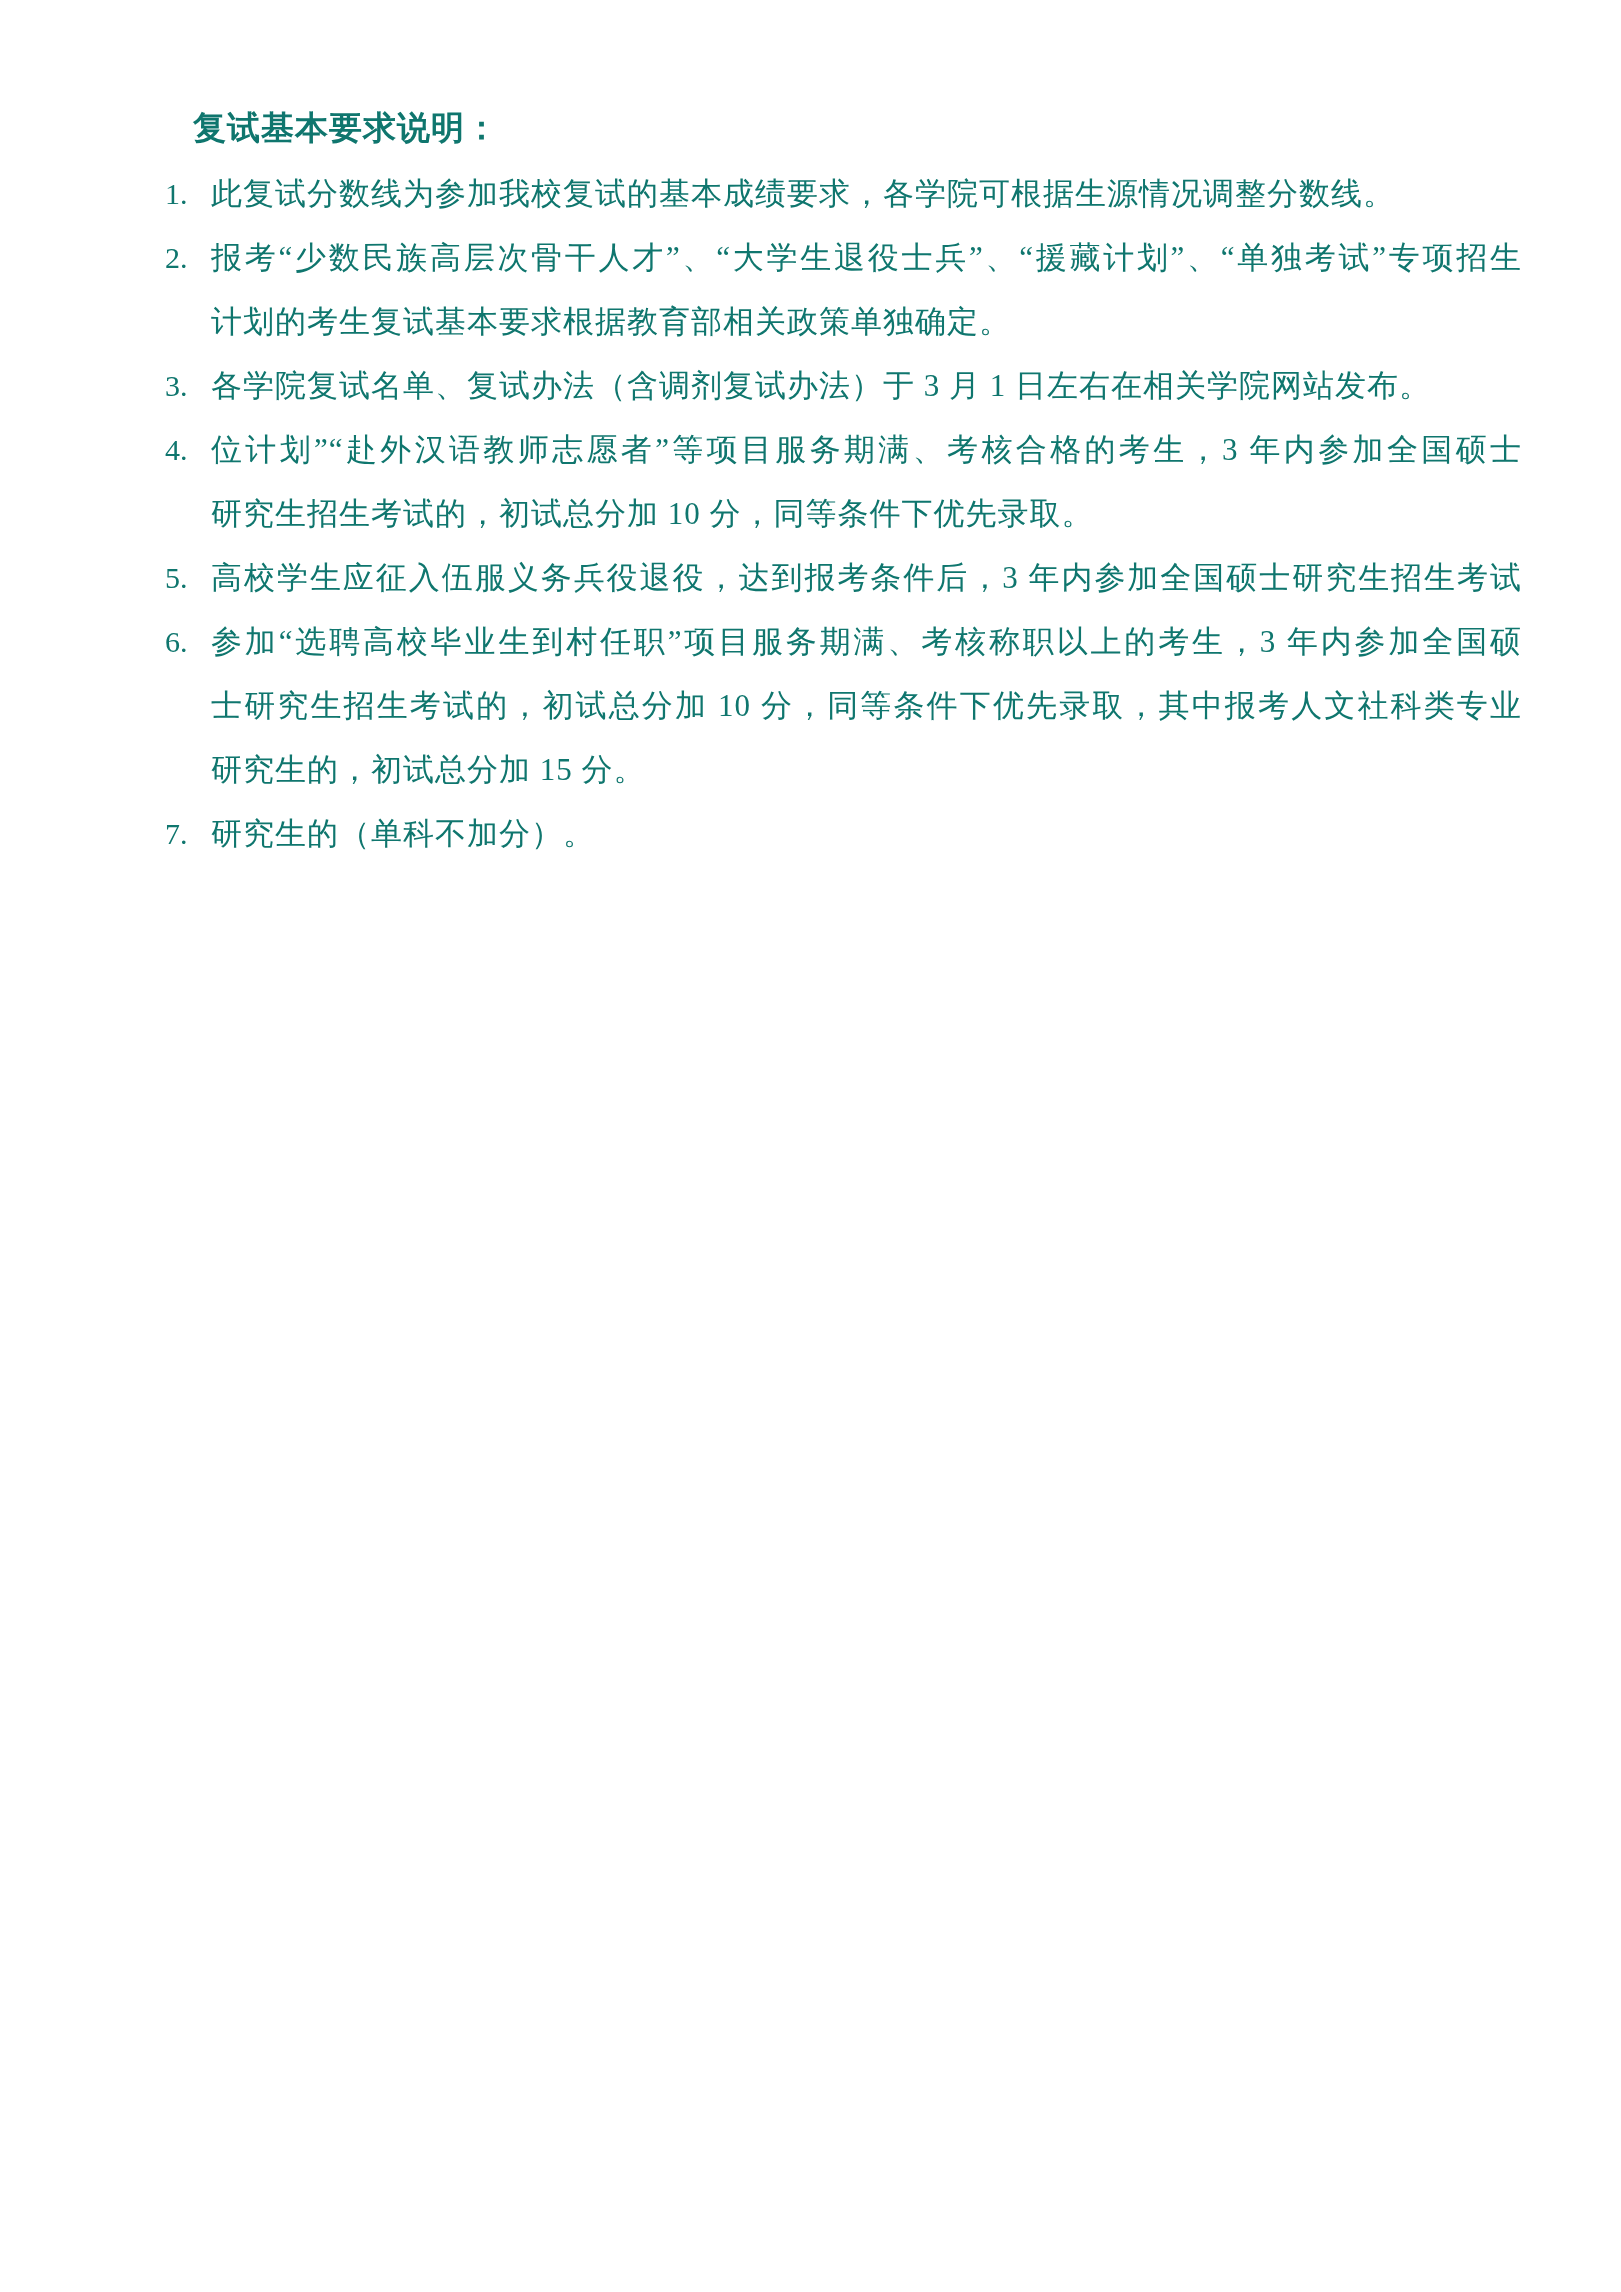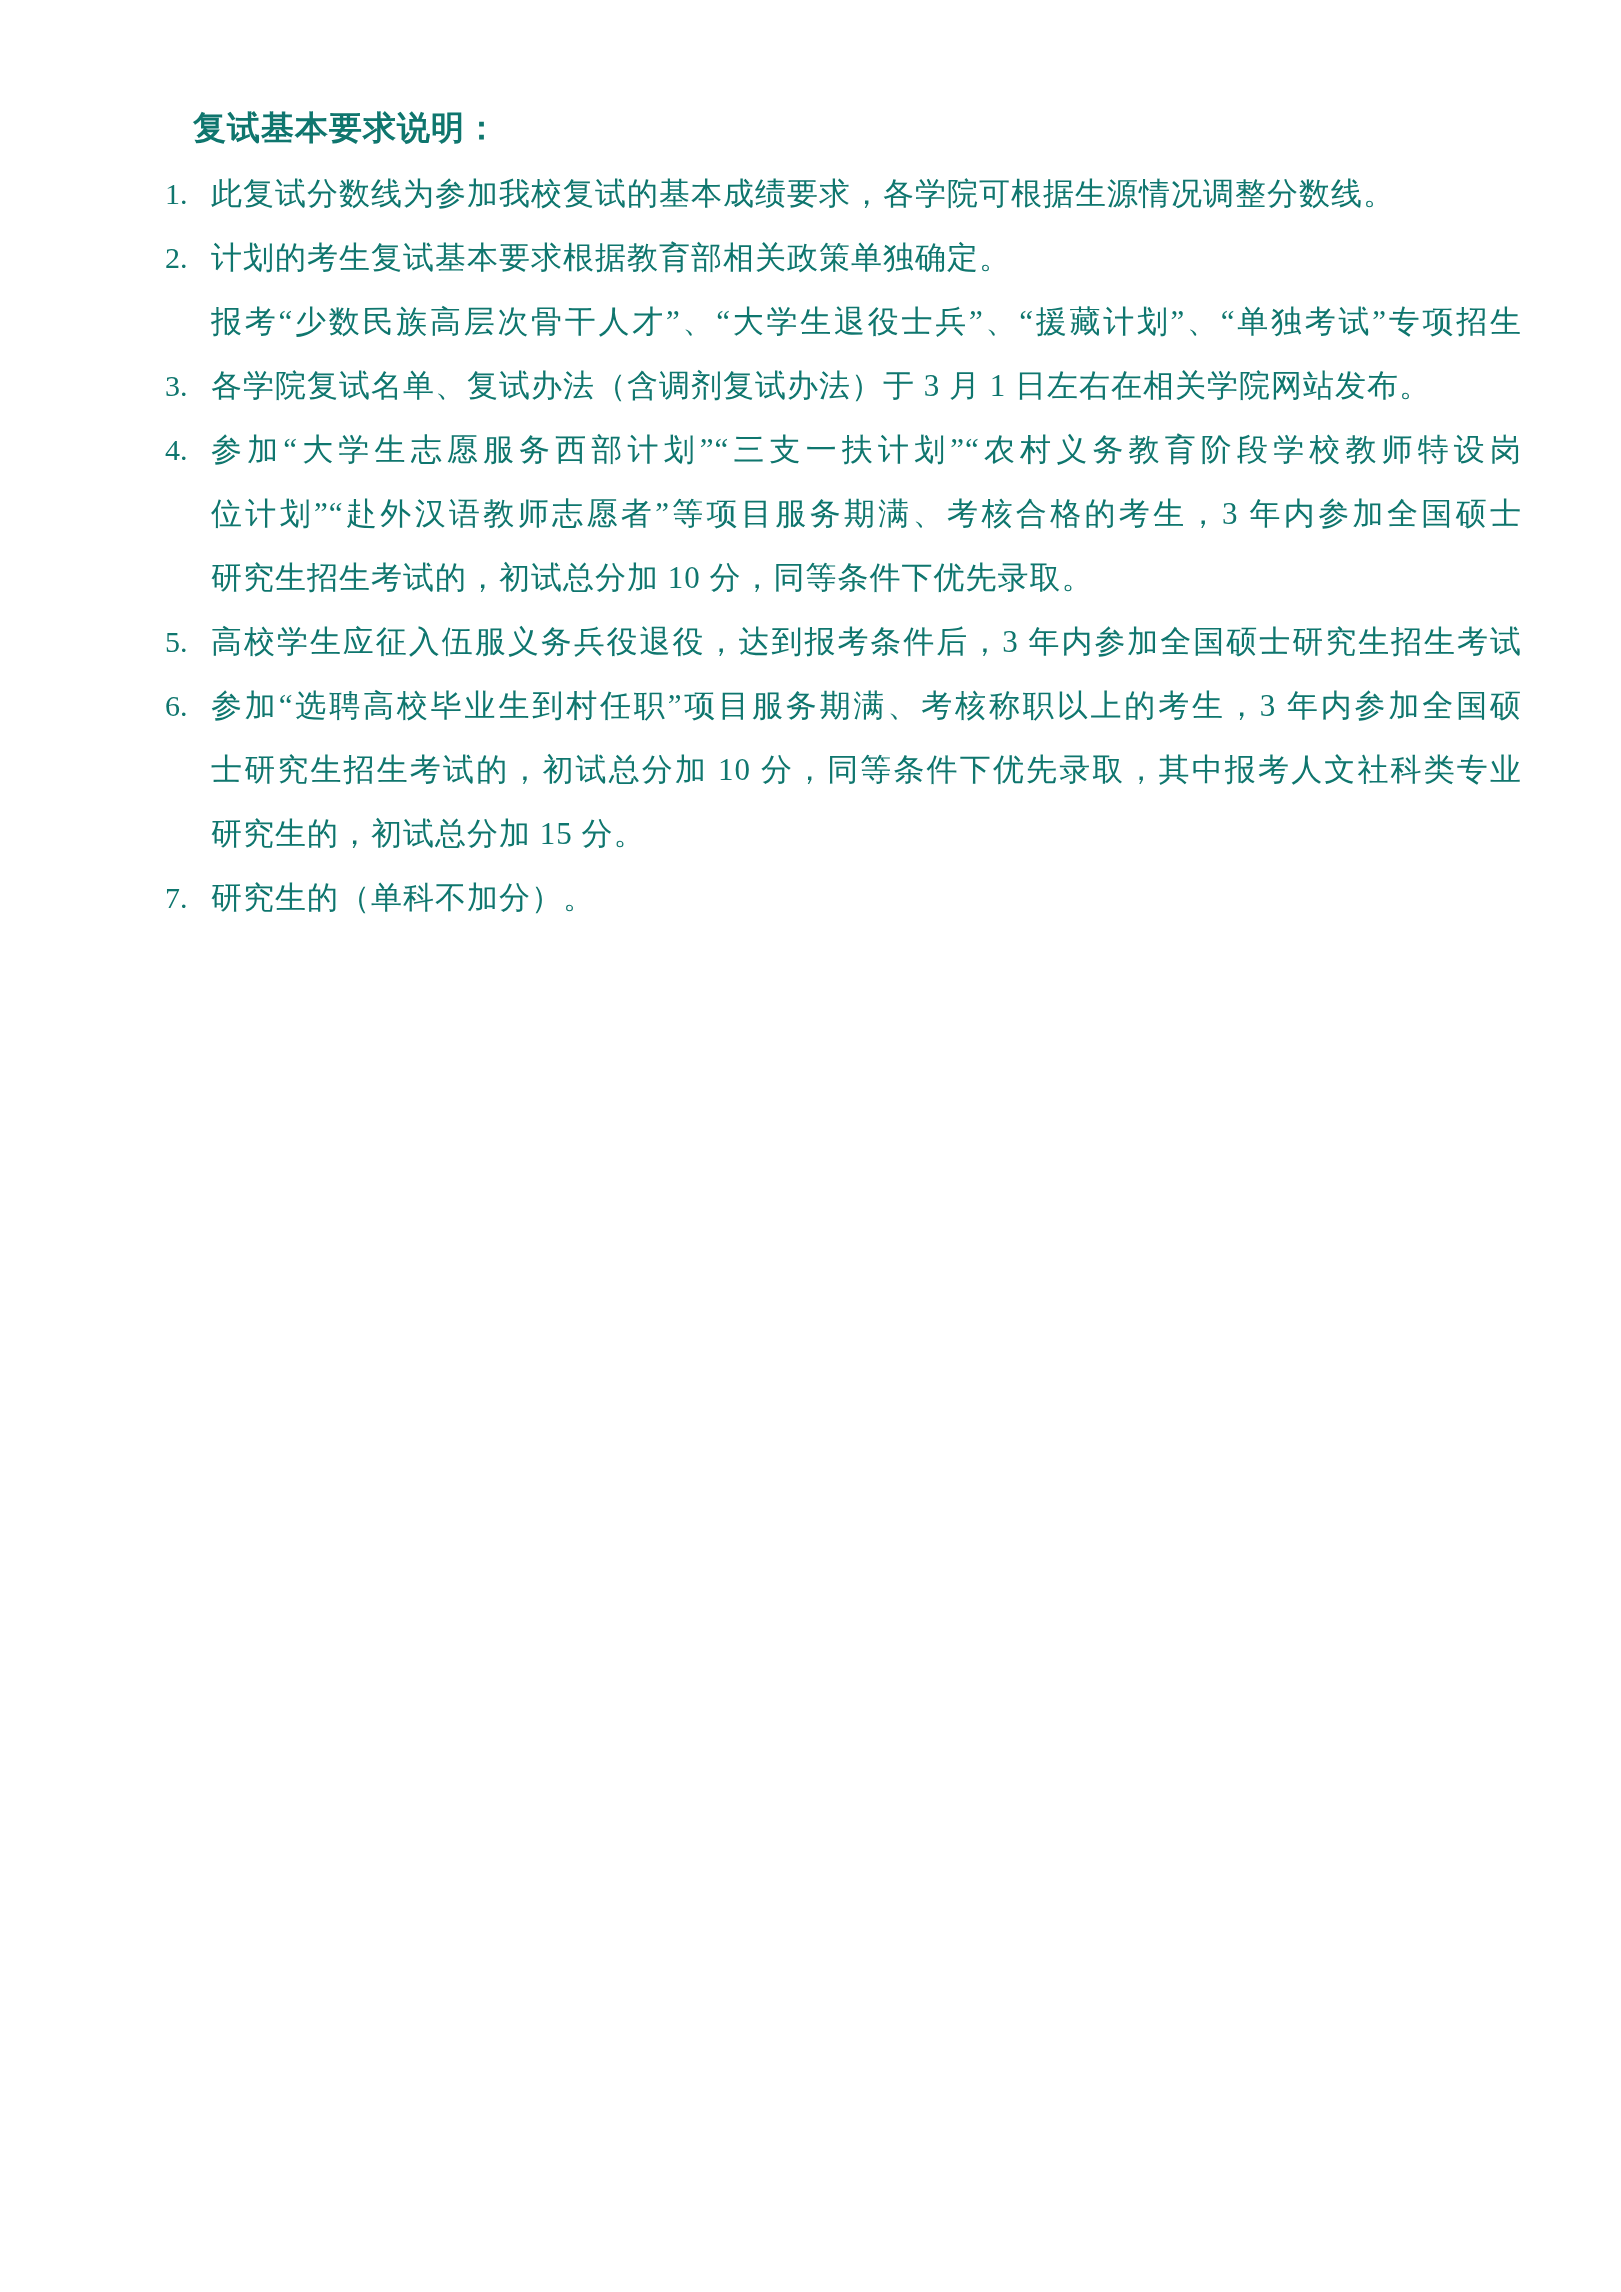--- a/index.html
+++ b/index.html
@@ -76,36 +76,35 @@
     <div class="list-item">
       <div class="item-number">1.</div>
       <div class="item-body">
         <div class="line last">此复试分数线为参加我校复试的基本成绩要求，各学院可根据生源情况调整分数线。</div>
       </div>
     </div>
 
     <div class="list-item">
       <div class="item-number">2.</div>
       <div class="item-body">
+        <div class="line just">报考“少数民族高层次骨干人才”、“大学生退役士兵”、“援藏计划”、“单独考试”专项招生</div>
         <div class="line last">计划的考生复试基本要求根据教育部相关政策单独确定。</div>
-        <div class="line just">报考“少数民族高层次骨干人才”、“大学生退役士兵”、“援藏计划”、“单独考试”专项招生</div>
       </div>
     </div>
 
     <div class="list-item">
       <div class="item-number">3.</div>
       <div class="item-body">
         <div class="line last">各学院复试名单、复试办法（含调剂复试办法）于 3 月 1 日左右在相关学院网站发布。</div>
       </div>
     </div>
 
     <div class="list-item">
       <div class="item-number">4.</div>
       <div class="item-body">
-        <div class="line just">参加“大学生志愿服务西部计划”“三支一扶计划”“农村义务教育阶段学校教师特设岗</div>
         <div class="line just">位计划”“赴外汉语教师志愿者”等项目服务期满、考核合格的考生，3 年内参加全国硕士</div>
         <div class="line last">研究生招生考试的，初试总分加 10 分，同等条件下优先录取。</div>
       </div>
     </div>
 
     <div class="list-item">
       <div class="item-number">5.</div>
       <div class="item-body">
         <div class="line just">高校学生应征入伍服义务兵役退役，达到报考条件后，3 年内参加全国硕士研究生招生考试</div>
       </div>

